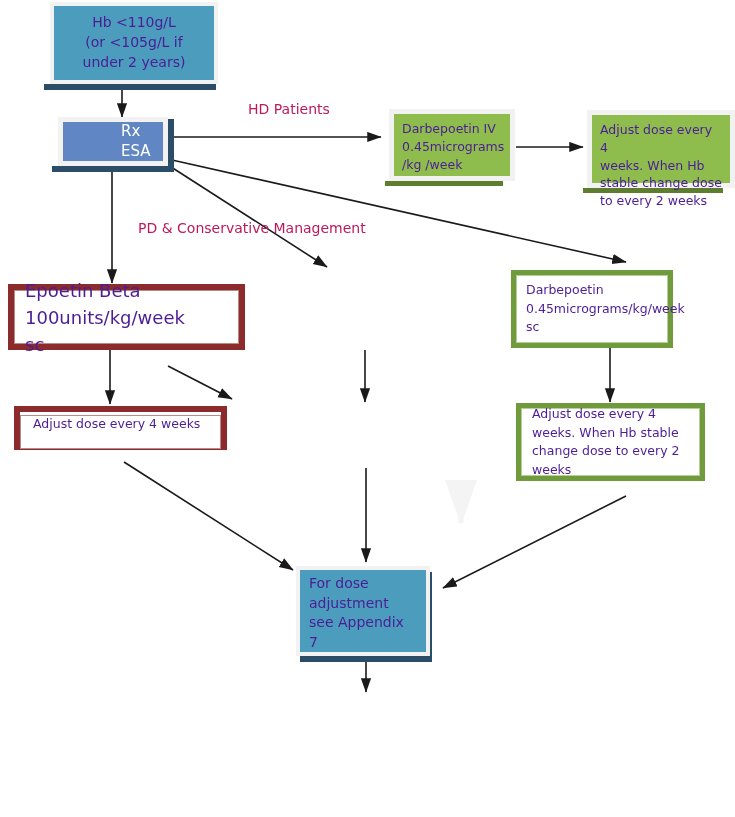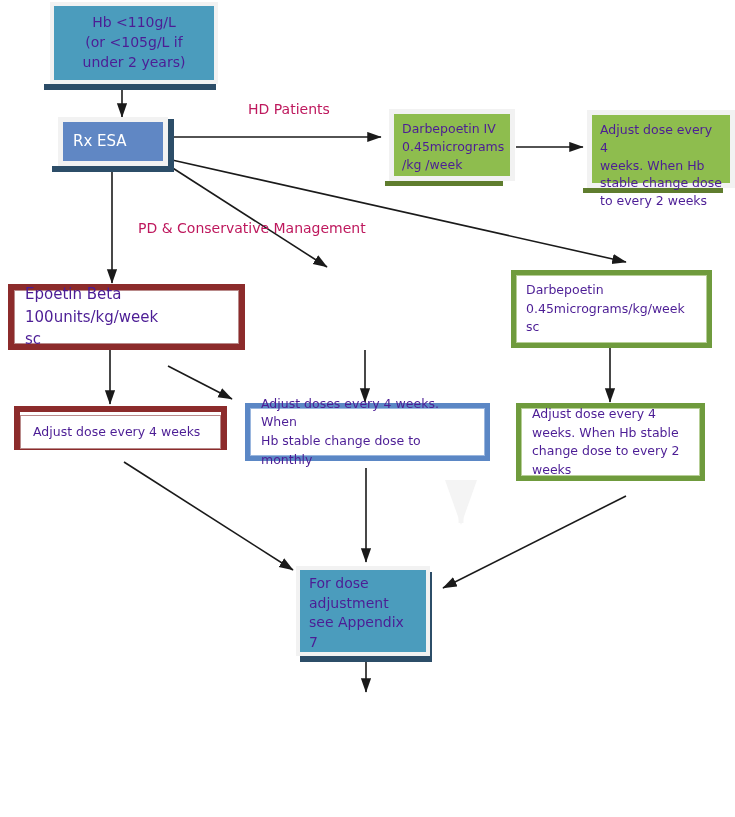--- a/index.html
+++ b/index.html
@@ -155,21 +155,21 @@
       <span class="txt" style="font-size:14px;line-height:1.42;text-align:center;width:100%;">Hb &lt;110g/L
 (or &lt;105g/L if
 under 2 years)</span>
     </div>
   </div>
 
   <div class="teal-shadow" style="left:52px;top:166px;width:122px;height:6px;"></div>
   <div class="teal-shadow" style="left:168px;top:119px;width:6px;height:53px;"></div>
   <div class="node rx-wrap" style="left:58px;top:117px;width:110px;height:49px;">
     <div class="inner" style="padding-left:10px;">
-      <span class="txt" style="font-size:15px;line-height:1.3;color:#ffffff;">Rx ESA</span>
+      <span class="txt" style="font-size:15px;line-height:1.3;color:#ffffff;margin-left:48px;">Rx ESA</span>
     </div>
   </div>
 
   <div class="label" style="left:248px;top:101px;font-size:14px;">HD Patients</div>
 
   <div class="label" style="left:138px;top:220px;font-size:14px;">PD &amp; Conservative Management</div>
 
   <div class="green-shadow" style="left:385px;top:181px;width:118px;height:5px;"></div>
   <div class="node green-wrap" style="left:389px;top:109px;width:126px;height:72px;">
     <div class="inner" style="padding:6px 8px;">
@@ -184,46 +184,40 @@
     <div class="inner" style="padding:6px 8px;">
       <span class="txt" style="font-size:12.5px;line-height:1.42;">Adjust dose every 4
 weeks. When Hb
 stable change dose
 to every 2 weeks</span>
     </div>
   </div>
 
   <div class="node outline o-red" style="left:8px;top:284px;width:237px;height:66px;">
     <div class="inner" style="padding:6px 10px;align-items:center;">
-      <span class="txt" style="font-size:15px;line-height:1.5;">Epoetin Beta 100units/kg/week
+      <span class="txt" style="font-size:18px;line-height:1.5;">Epoetin Beta 100units/kg/week
 sc</span>
     </div>
   </div>
 
 
-  <div class="node outline o-green" style="left:511px;top:270px;width:201px;height:78px;">
+  <div class="node outline o-green" style="left:511px;top:270px;width:162px;height:78px;">
     <div class="inner" style="padding:6px 9px;align-items:center;">
       <span class="txt" style="font-size:12.5px;line-height:1.48;">Darbepoetin
 0.45micrograms/kg/week
 sc</span>
     </div>
   </div>
 
   <div class="node outline o-red" style="left:14px;top:406px;width:213px;height:44px;">
-    <div class="inner" style="padding:16px 12px;align-items:center;margin-top:8px;">
+    <div class="inner" style="padding:16px 12px;align-items:flex-end;margin-top:8px;">
       <span class="txt" style="font-size:12.5px;line-height:1.4;">Adjust dose every 4 weeks</span>
     </div>
   </div>
 
-  <div class="node outline o-blue" style="left:245px;top:403px;width:245px;height:58px;">
-    <div class="inner" style="padding:4px 10px;align-items:center;">
-      <span class="txt" style="font-size:12.5px;line-height:1.5;">Adjust doses every 4 weeks. When
-Hb stable change dose to monthly</span>
-    </div>
-  </div>
 
   <div class="node outline o-green" style="left:516px;top:403px;width:189px;height:78px;">
     <div class="inner" style="padding:5px 10px;align-items:center;">
       <span class="txt" style="font-size:12.5px;line-height:1.48;">Adjust dose every 4
 weeks. When Hb stable
 change dose to every 2
 weeks</span>
     </div>
   </div>
 

